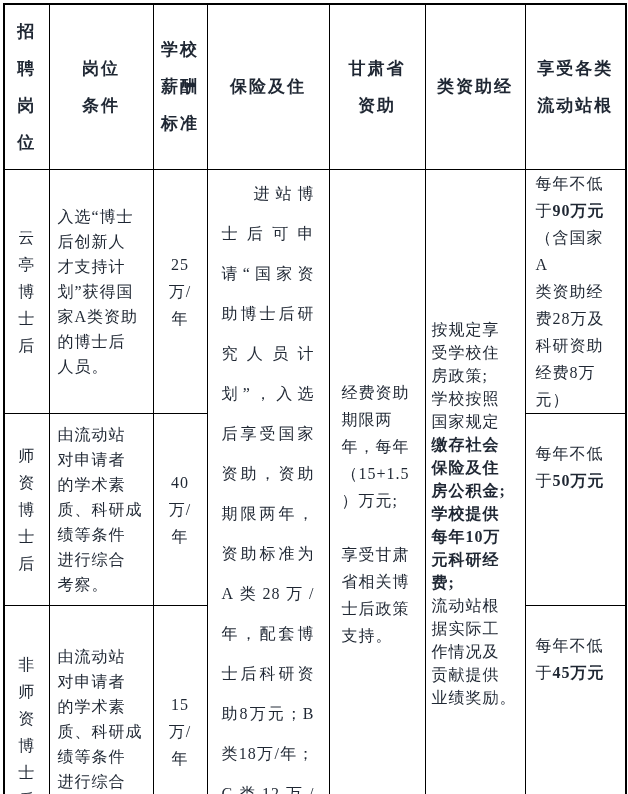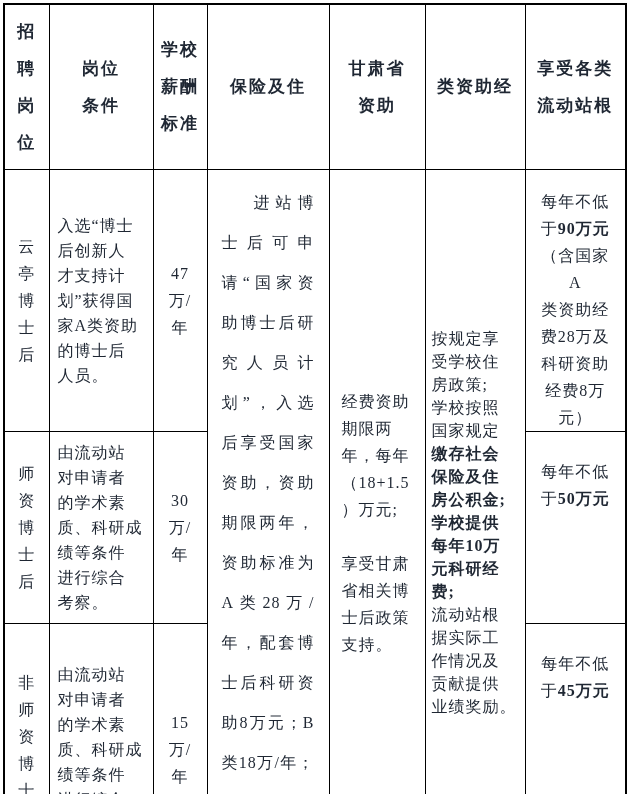--- a/index.html
+++ b/index.html
@@ -69,24 +69,24 @@
   td.c-gansu .para2 { margin-top: 27px; }
   
   td.c-other {
     padding: 0 6px;
     white-space: pre-line;
     line-height: 23px;
     text-align: left;
   }
   
   td.c-total {
-    padding: 18px 10px 0 10px;
-    white-space: pre-line;
-    line-height: 27px;
-    text-align: center;
+    padding: 0 10px 0 10px;
+    white-space: pre-line;
+    line-height: 27px;
+    text-align: left;
     vertical-align: top;
   }
   td.c-total.lower { padding-top: 26px; }
   .bold { font-weight: bold; }
 </style>
 </head>
 <body>
 
 <table class="doc-table">
   <colgroup>
@@ -124,28 +124,28 @@
 博
 士
 后</td>
     <td class="c-cond">入选“博士
 后创新人
 才支持计
 划”获得国
 家A类资助
 的博士后
 人员。</td>
-    <td class="c-salary">47
+    <td class="c-salary">25
 万/
 年</td>
     <td class="c-national" rowspan="3">进站博士后可申请“国家资助博士后研究人员计划”，入选后享受国家资助，资助期限两年，资助标准为A类28万/年，配套博士后科研资助8万元；B类18万/年；C类12万/年。</td>
     <td class="c-gansu" rowspan="3"><div class="para1">经费资助
 期限两
 年，每年
-（18+1.5
+（15+1.5
 ）万元;</div><div class="para2">享受甘肃
 省相关博
 士后政策
 支持。</div></td>
     <td class="c-other" rowspan="3"><span>按规定享
 受学校住
 房政策;</span><span>
 学校按照
 国家规定</span><span class="bold">
 缴存社会
@@ -176,21 +176,21 @@
 博
 士
 后</td>
     <td class="c-cond">由流动站
 对申请者
 的学术素
 质、科研成
 绩等条件
 进行综合
 考察。</td>
-    <td class="c-salary">30
+    <td class="c-salary">40
 万/
 年</td>
     <td class="c-total lower"><span>每年不低
 于</span><span class="bold">50万元</span><span></span></td>
   </tr>
 
   <tr style="height:254px">
     <td class="c-name">非
 师
 资

